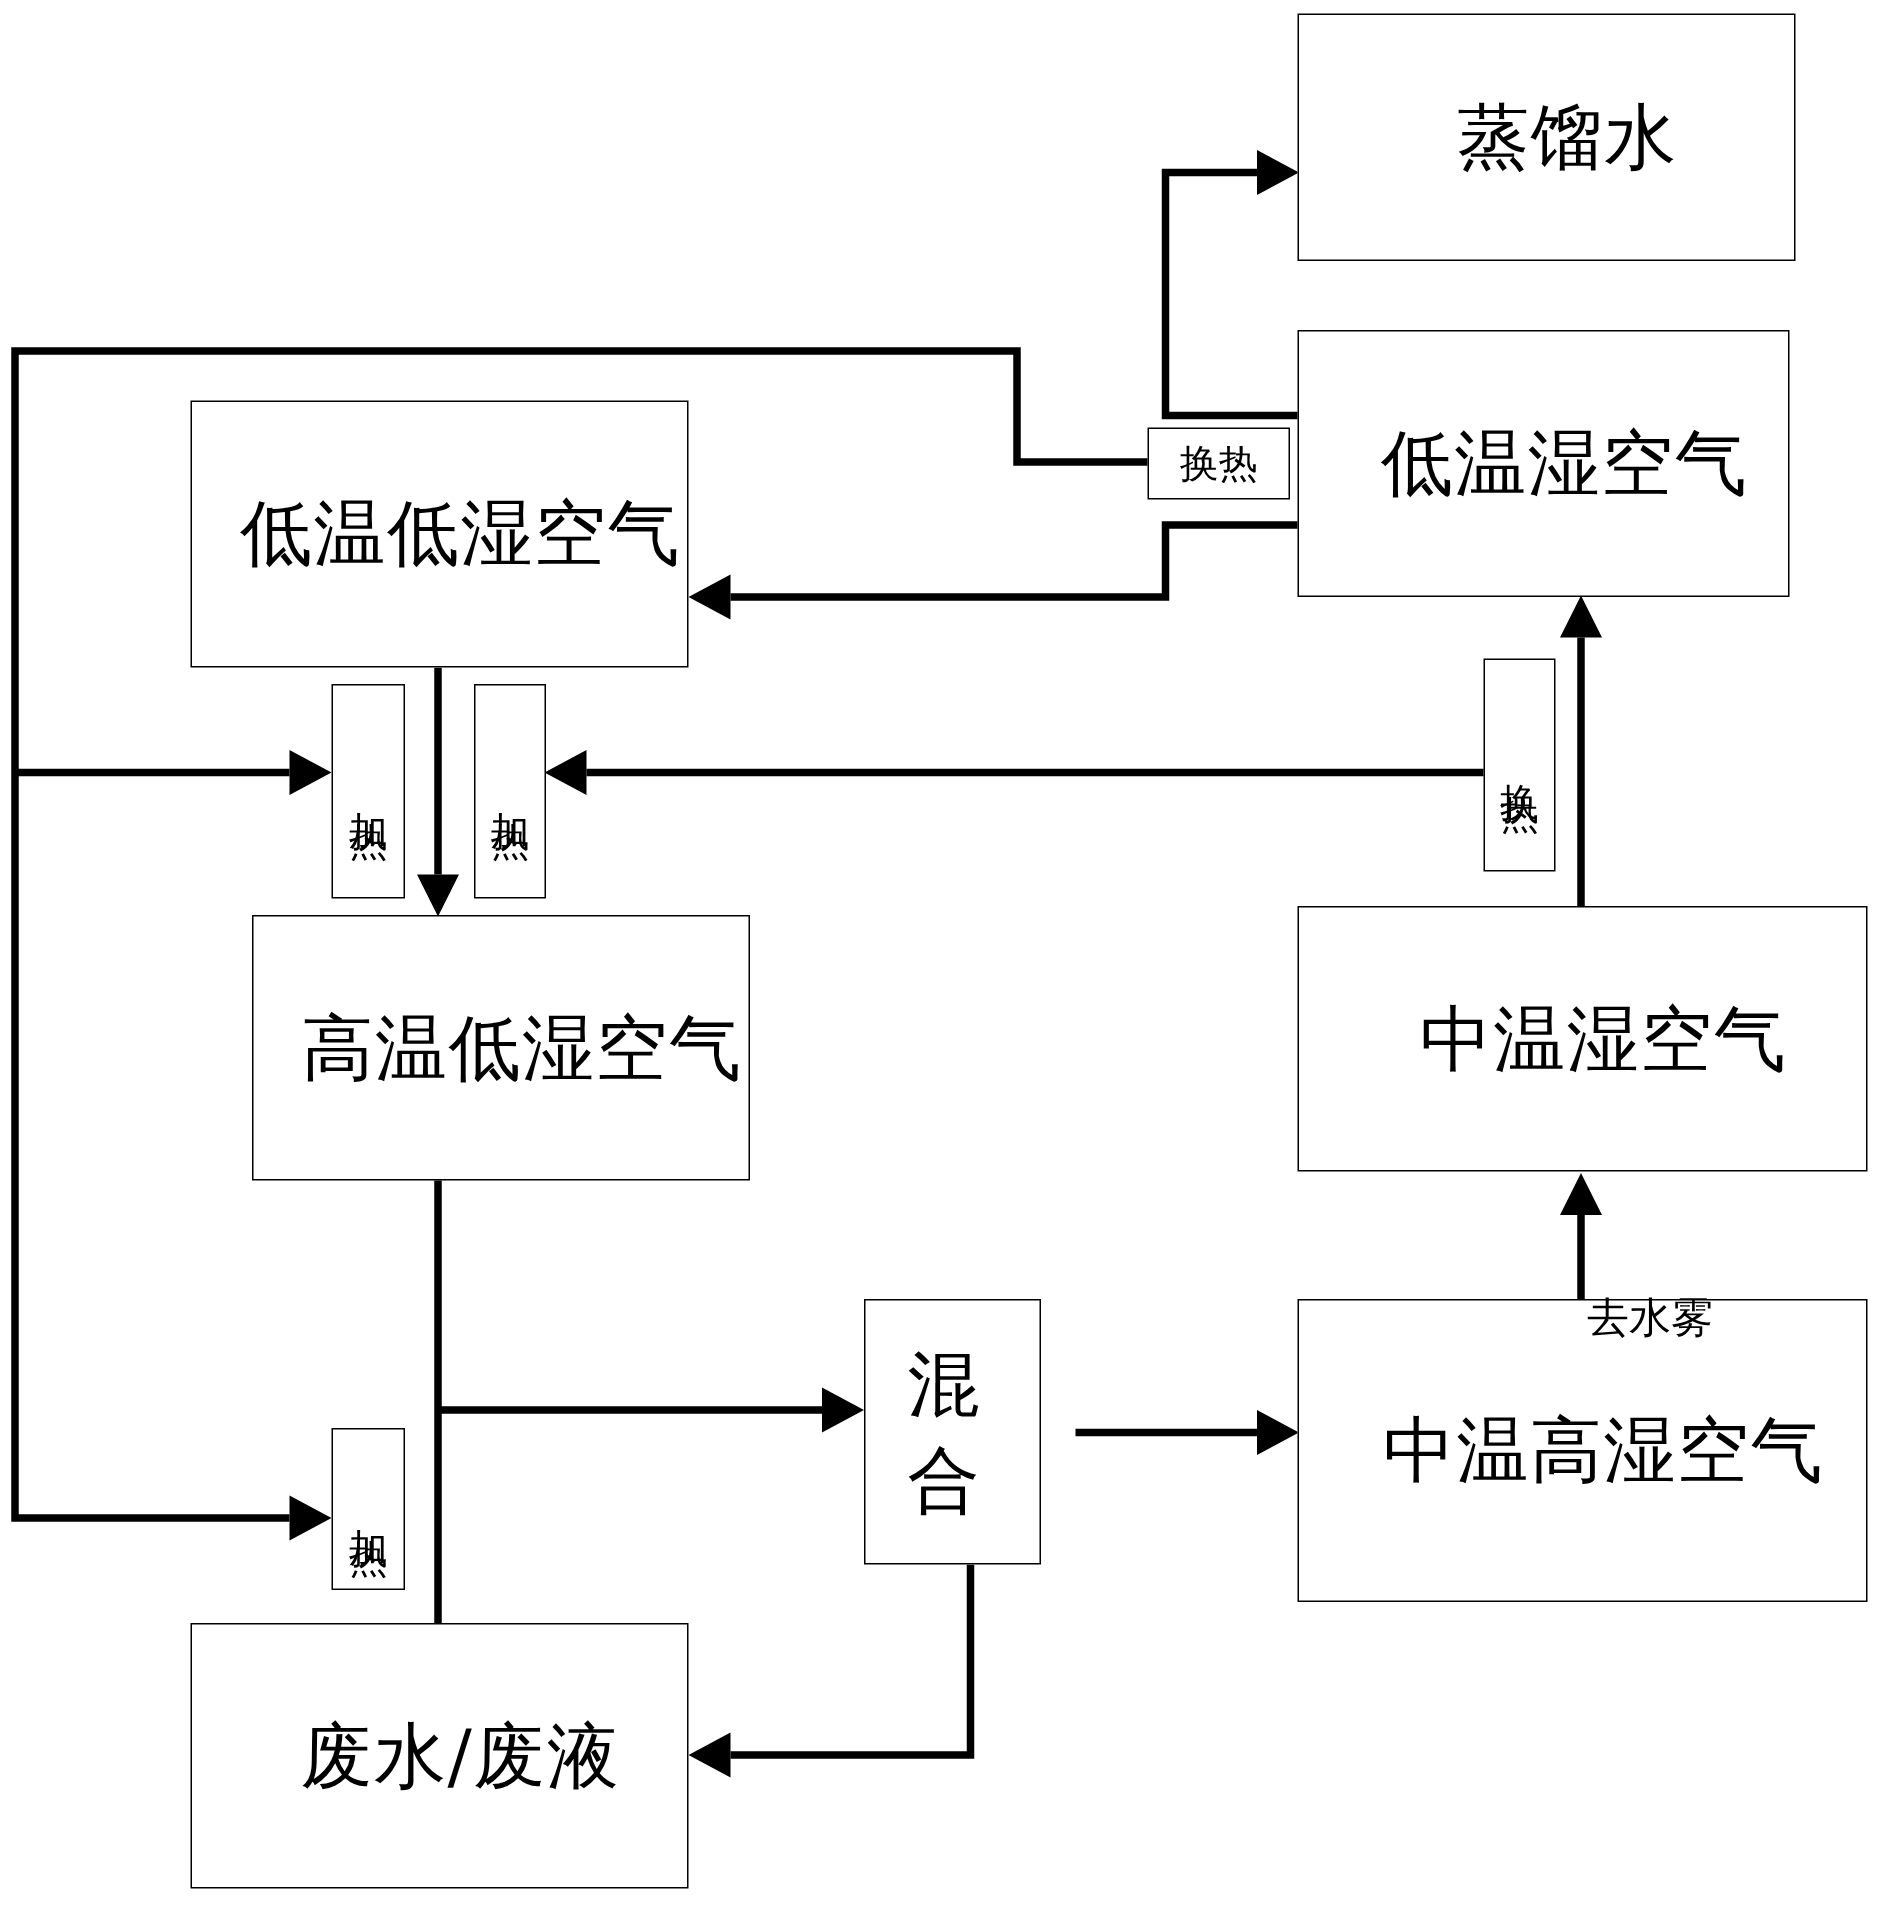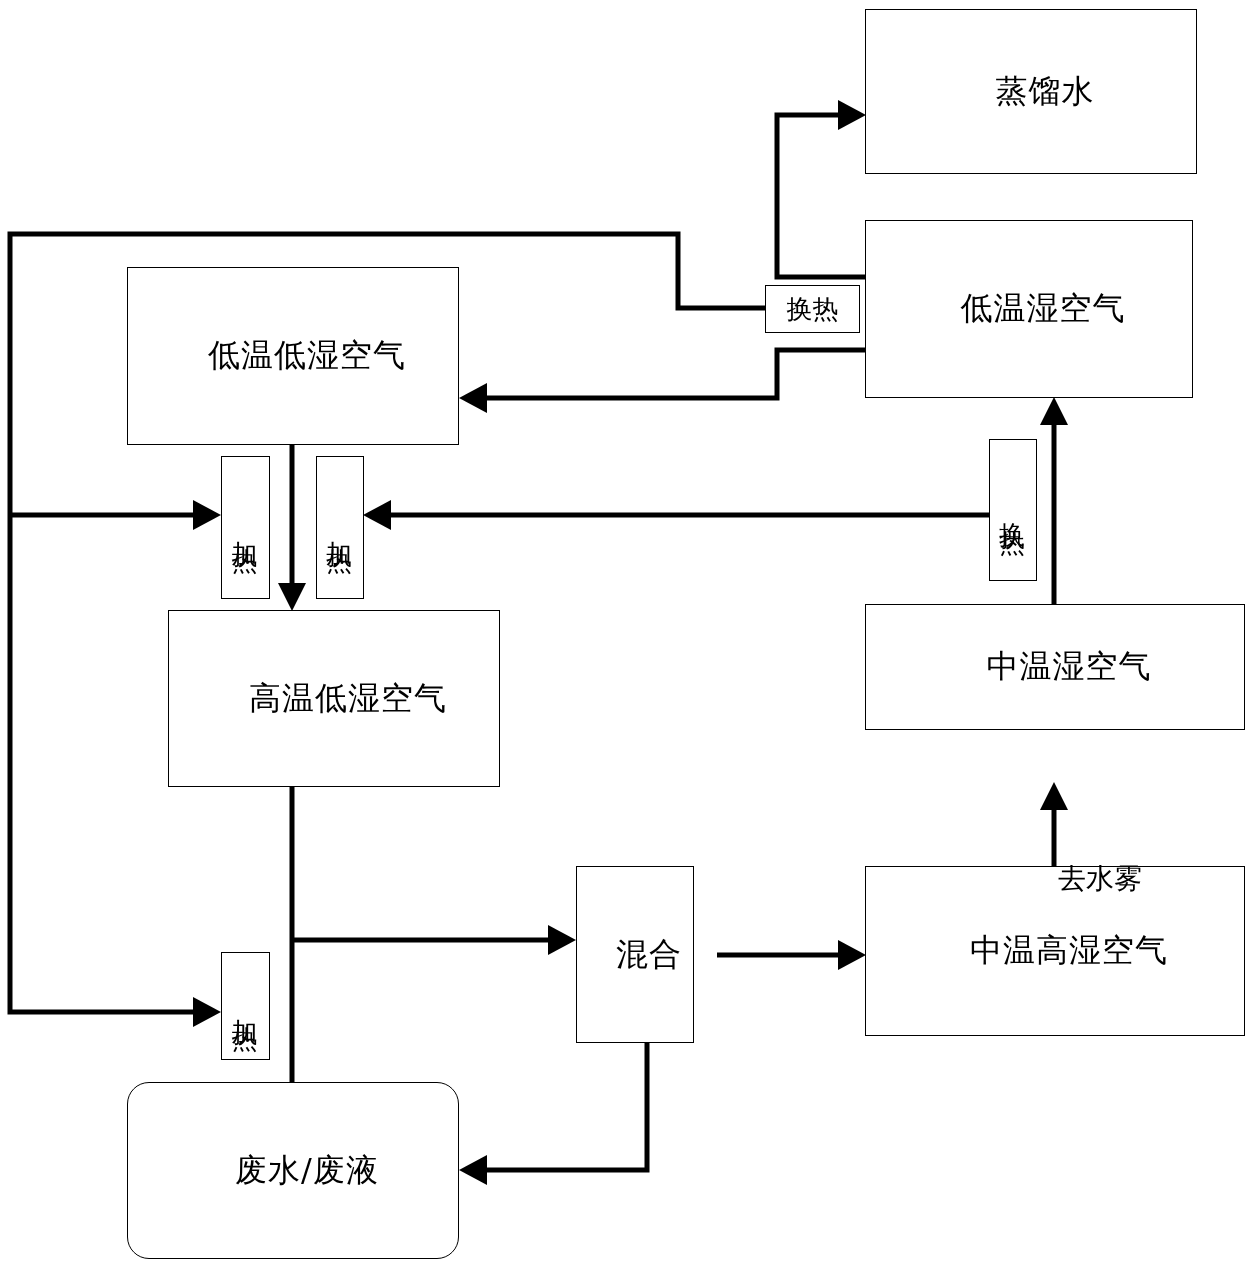--- a/index.html
+++ b/index.html
@@ -1,21 +1,21 @@
 <!DOCTYPE html>
 <html><head>
 <meta charset="utf-8">
 <style>
   html, body { margin: 0; padding: 0; background: #ffffff; }
   body { width: 1254px; height: 1270px; position: relative; overflow: hidden;
          font-family: "DejaVu Serif", "Liberation Serif", serif; color: #000; }
   svg.lines { position: absolute; left: 0; top: 0; }
   .box { position: absolute; border: 1.5px solid #000; box-sizing: border-box;
          display: flex; align-items: center; justify-content: center; background: #fff; }
-  .big { font-size: 32px; letter-spacing: 1px; padding-left: 28px; }
+  .big { font-size: 48px; letter-spacing: 1px; padding-left: 28px; }
   .small { font-size: 26px; }
   .vert { writing-mode: vertical-rl; text-orientation: upright; letter-spacing: 8px; }
   .label { position: absolute; font-size: 28px; }
 </style>
 </head>
 <body>
 
 <svg class="lines" width="1254" height="1270">
   <defs>
     <marker id="arr" markerWidth="10" markerHeight="10" refX="9" refY="5" orient="auto" markerUnits="userSpaceOnUse" viewBox="0 0 10 10">
@@ -64,30 +64,30 @@
 </div>
 <div class="box big" style="left:865px;top:220px;width:328px;height:178px;">
   <span>低温湿空气</span>
 </div>
 <div class="box big" style="left:127px;top:267px;width:332px;height:178px;align-items:center;">
   <span>低温低湿空气</span>
 </div>
 <div class="box big" style="left:127px;top:610px;width:332px;height:177px;margin-left:41px;">
   <span>高温低湿空气</span>
 </div>
-<div class="box big" style="left:865px;top:604px;width:380px;height:126px;">
+<div class="box big" style="left:865px;top:604px;width:380px;height:177px;">
   <span>中温湿空气</span>
 </div>
 <div class="box big" style="left:576px;top:866px;width:118px;height:177px;">
   <span>混合</span>
 </div>
-<div class="box big" style="left:865px;top:866px;width:380px;height:170px;">
+<div class="box big" style="left:865px;top:866px;width:380px;height:202px;">
   <span>中温高湿空气</span>
 </div>
-<div class="box big" style="left:127px;top:1082px;width:332px;height:177px;border-radius:22px;">
+<div class="box big" style="left:127px;top:1082px;width:332px;height:177px;">
   <span>废水/废液</span>
 </div>
 
 <div class="box small" style="left:765px;top:285px;width:95px;height:48px;">
   <span>换热</span>
 </div>
 <div class="box small" style="left:989px;top:439px;width:48px;height:142px;">
   <span class="vert">换热</span>
 </div>
 <div class="box small" style="left:221px;top:456px;width:49px;height:143px;">

